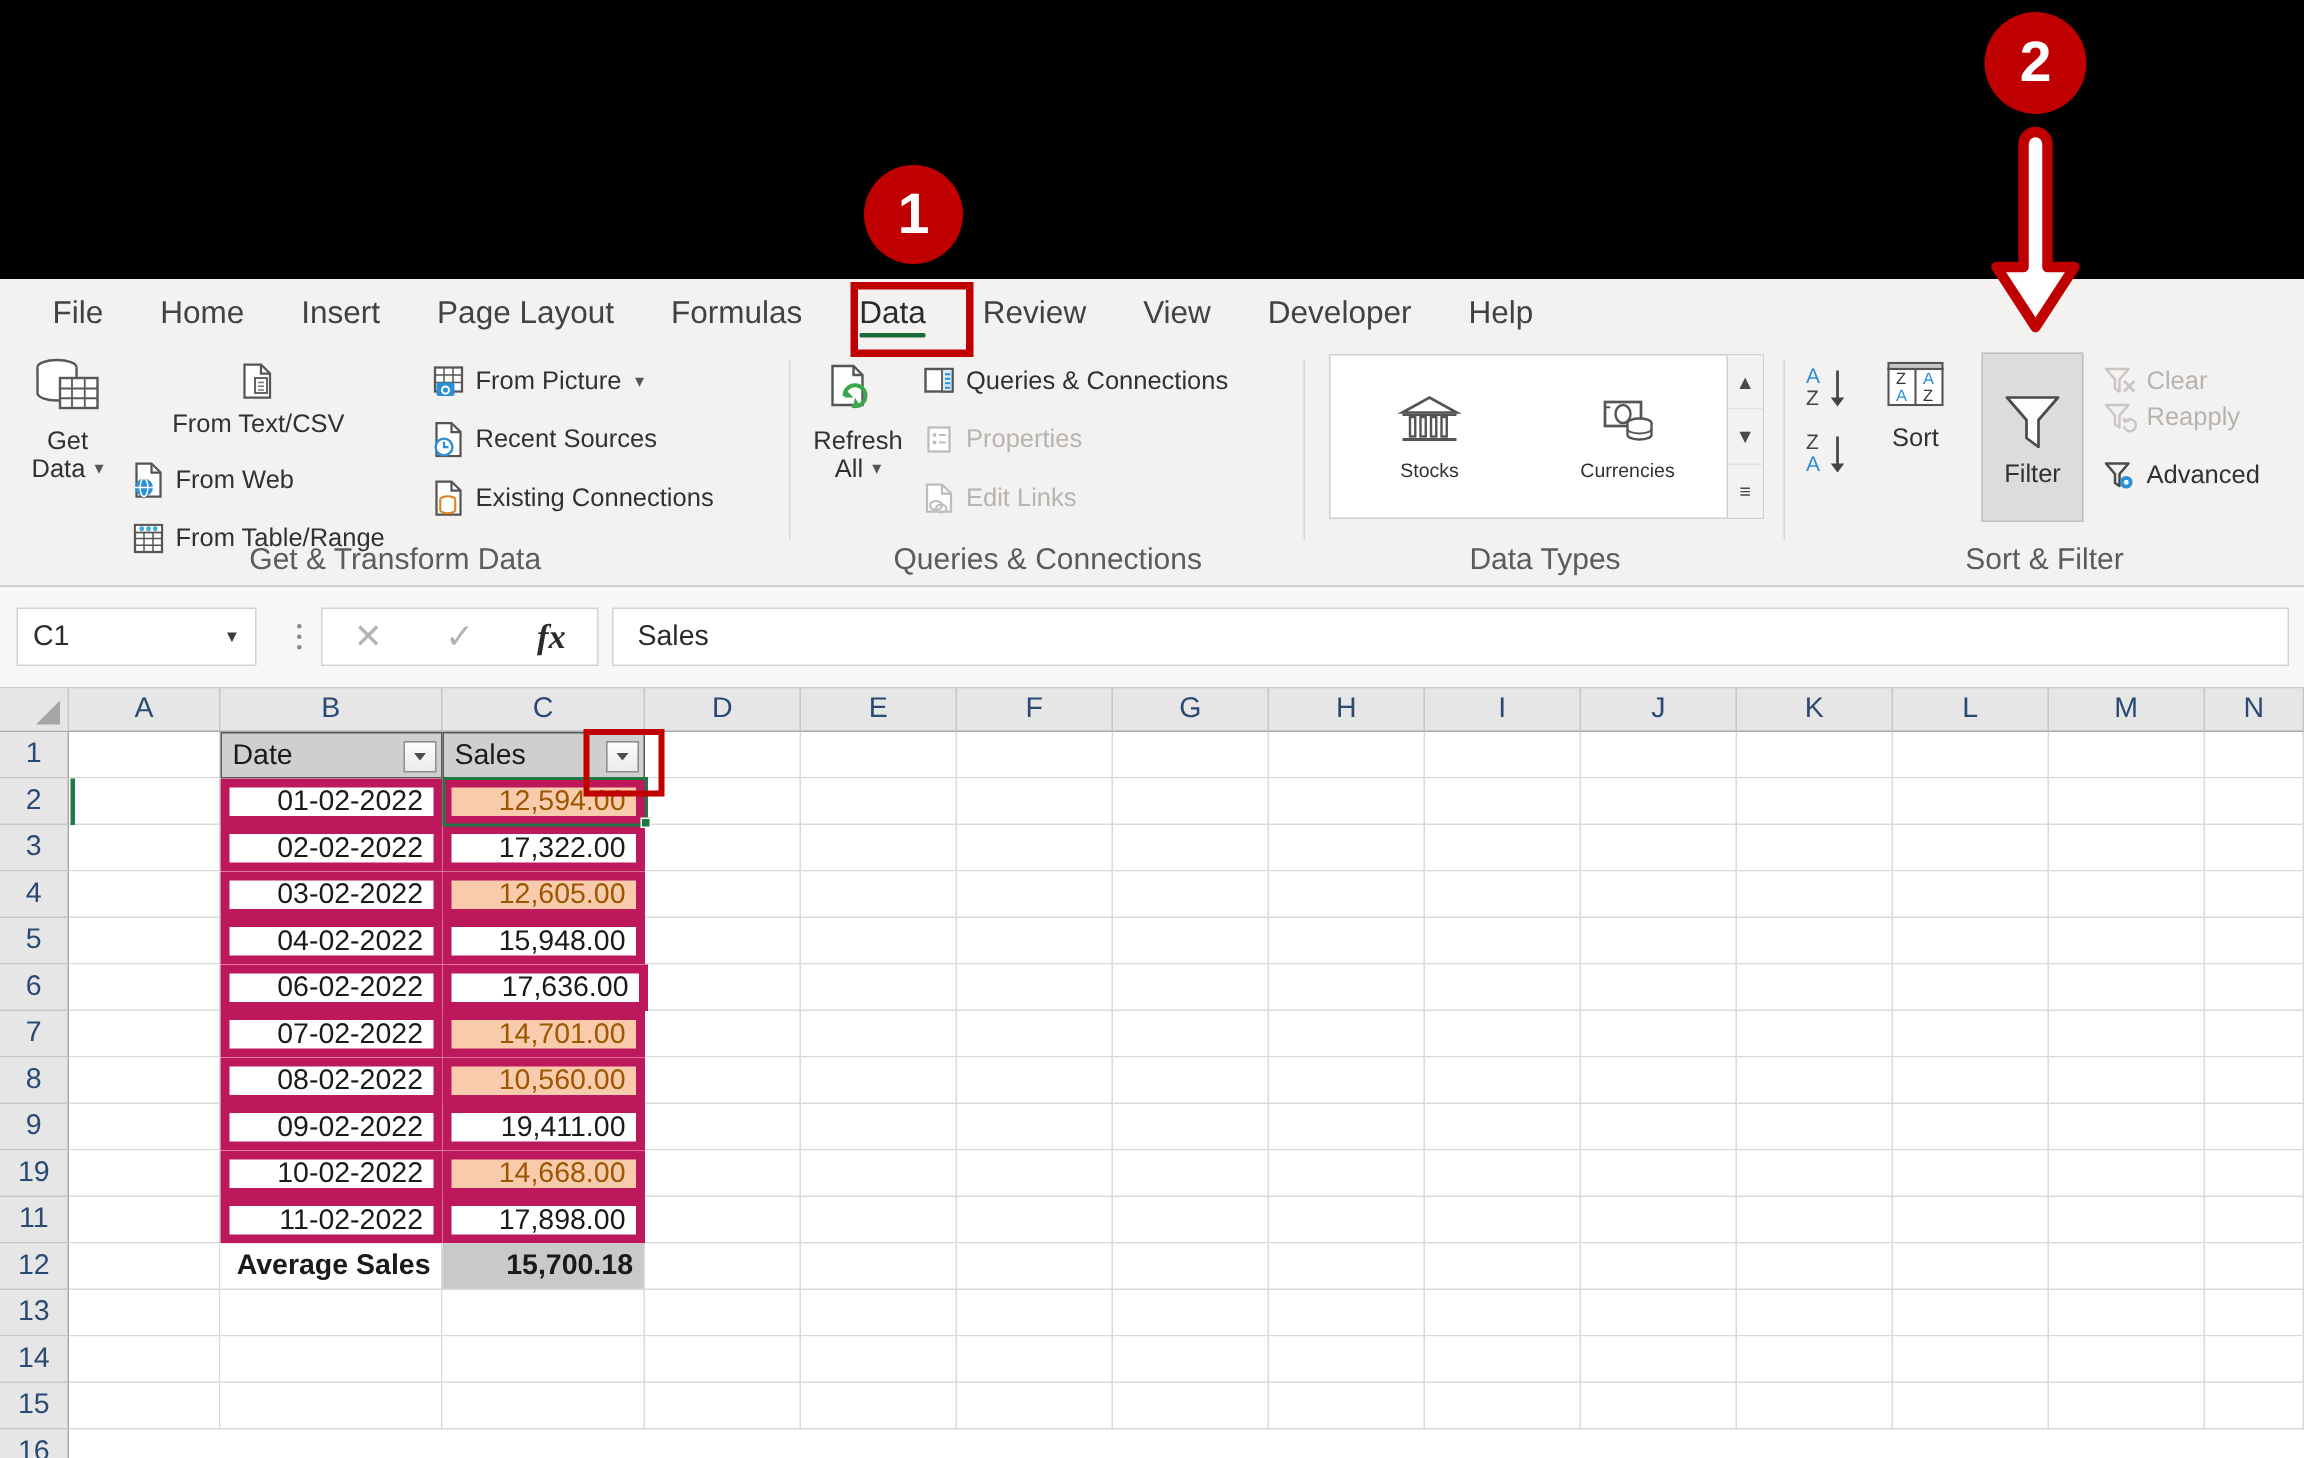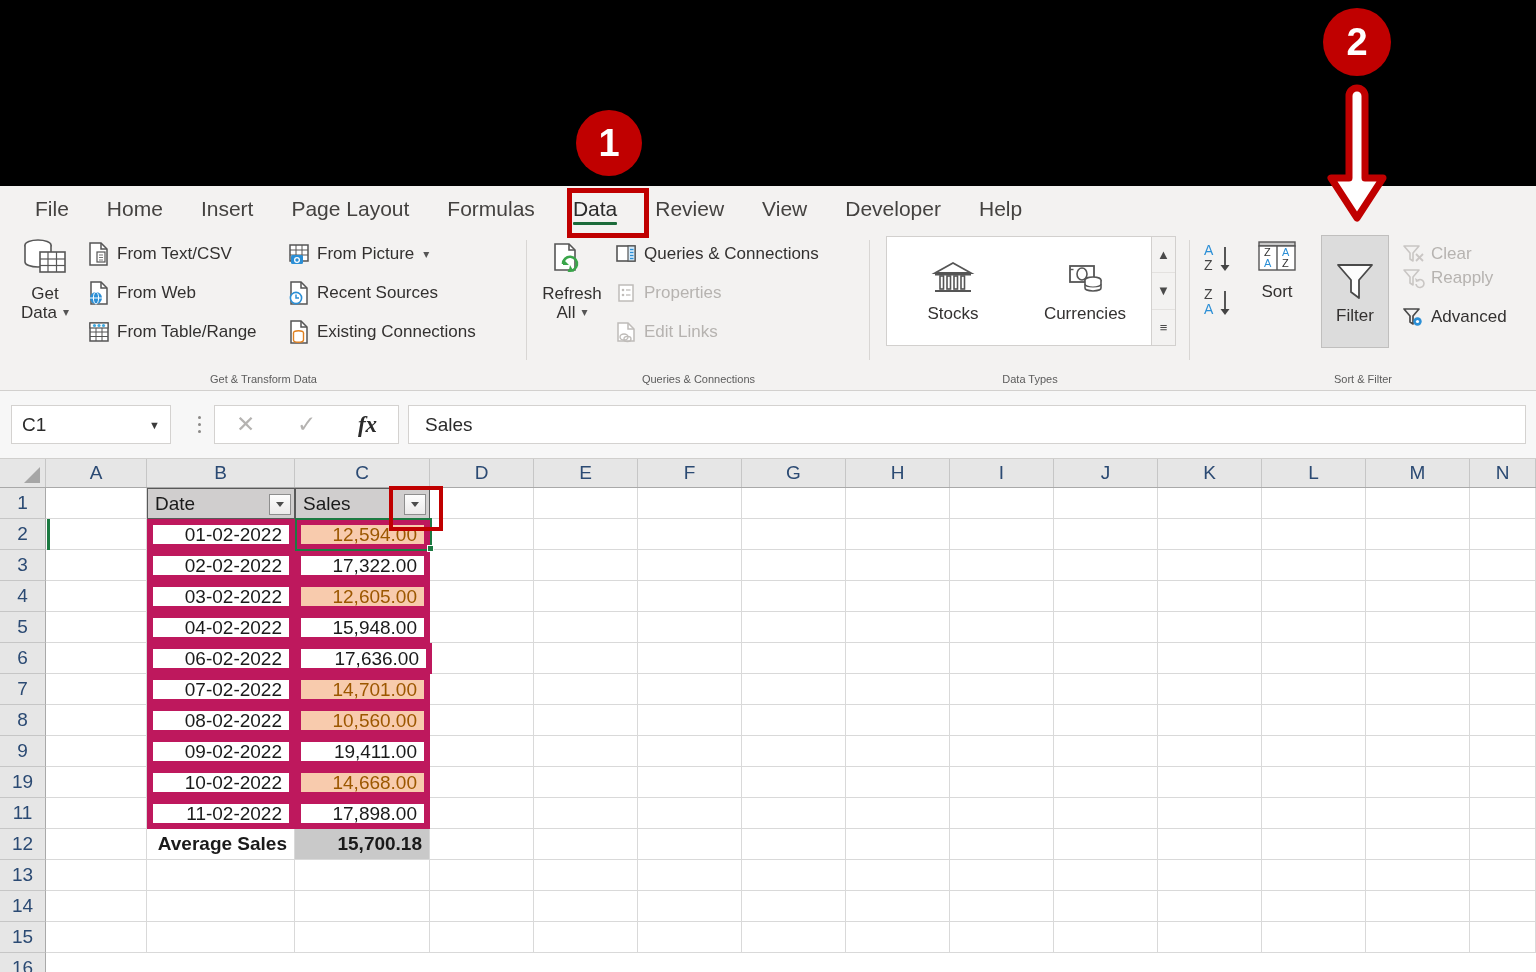--- a/index.html
+++ b/index.html
@@ -35,21 +35,21 @@
   .tab.active::after {
     content: ""; position: absolute; left: 19px; right: 19px; bottom: 1px;
     height: 3px; background: #1b6b3a; border-radius: 1px;
   }
 
   
   .ribbon-body { position: absolute; left: 0; top: 46px; width: 1536px; height: 158px; }
   .group { position: absolute; top: 0; height: 158px; }
   .group-label {
     position: absolute; bottom: 5px; left: 0; width: 100%;
-    text-align: center; font-size: 11px; color: #5c5c5c;
+    text-align: center; font-size: 20px; color: #5c5c5c;
   }
   .group-sep {
     position: absolute; top: 8px; width: 1px; height: 120px; background: #d8d6d4;
   }
 
   .ctl { display: flex; align-items: center; gap: 7px; font-size: 17px; color: #333130; }
   .ctl.dis { color: #b6b3b0; }
   .ico { width: 22px; height: 24px; flex: 0 0 22px; position: relative; }
   .chev { font-size: 12px; color: #555; margin-left: 2px; }
 
@@ -61,21 +61,21 @@
   }
   .bigbtn .bigico { width: 46px; height: 42px; margin-bottom: 4px; position: relative; }
 
   
   .gallery {
     position: absolute; background: #ffffff; border: 1px solid #d2d0ce;
     display: flex; align-items: center;
   }
   .gal-item {
     width: 132px; display: flex; flex-direction: column; align-items: center;
-    font-size: 17px; color: #333130;
+    font-size: 13px; color: #333130;
   }
   .gal-item .gico { width: 44px; height: 40px; margin-bottom: 5px; }
   .gal-scroll {
     position: absolute; right: 0; top: 0; width: 24px; height: 100%;
     display: flex; flex-direction: column; border-left: 1px solid #d2d0ce;
   }
   .gal-scroll div {
     flex: 1; display: flex; align-items: center; justify-content: center;
     font-size: 13px; color: #4a4a4a; border-bottom: 1px solid #e3e1df;
     background: #f3f2f1;
@@ -233,21 +233,21 @@
             </svg>
           </div>
           <span>Get</span>
           <span style="display:flex;align-items:center;gap:4px;">
             <span>Data</span>
             <span class="chev">▾</span>
           </span>
         </div>
 
         <div style="position:absolute; left:88px; top:10px;">
-          <div class="ctl" style="margin-bottom:15px;">
+          <div class="ctl" style="margin-bottom:15px;flex-direction:column;">
             <span class="ico">
               <svg width="22" height="24" viewBox="0 0 22 24">
                 <path d="M2 1 h11 l6 6 v16 H2 Z" fill="#fff" stroke="#555" stroke-width="1.5"></path>
                 <path d="M13 1 v6 h6" fill="none" stroke="#555" stroke-width="1.5"></path>
                 <rect x="9" y="10" width="8" height="10" fill="#fff" stroke="#555" stroke-width="1.2"></rect>
                 <line x1="11" y1="13" x2="15" y2="13" stroke="#777" stroke-width="1"></line>
                 <line x1="11" y1="15.5" x2="15" y2="15.5" stroke="#777" stroke-width="1"></line>
                 <line x1="11" y1="18" x2="15" y2="18" stroke="#777" stroke-width="1"></line>
               </svg>
             </span>

